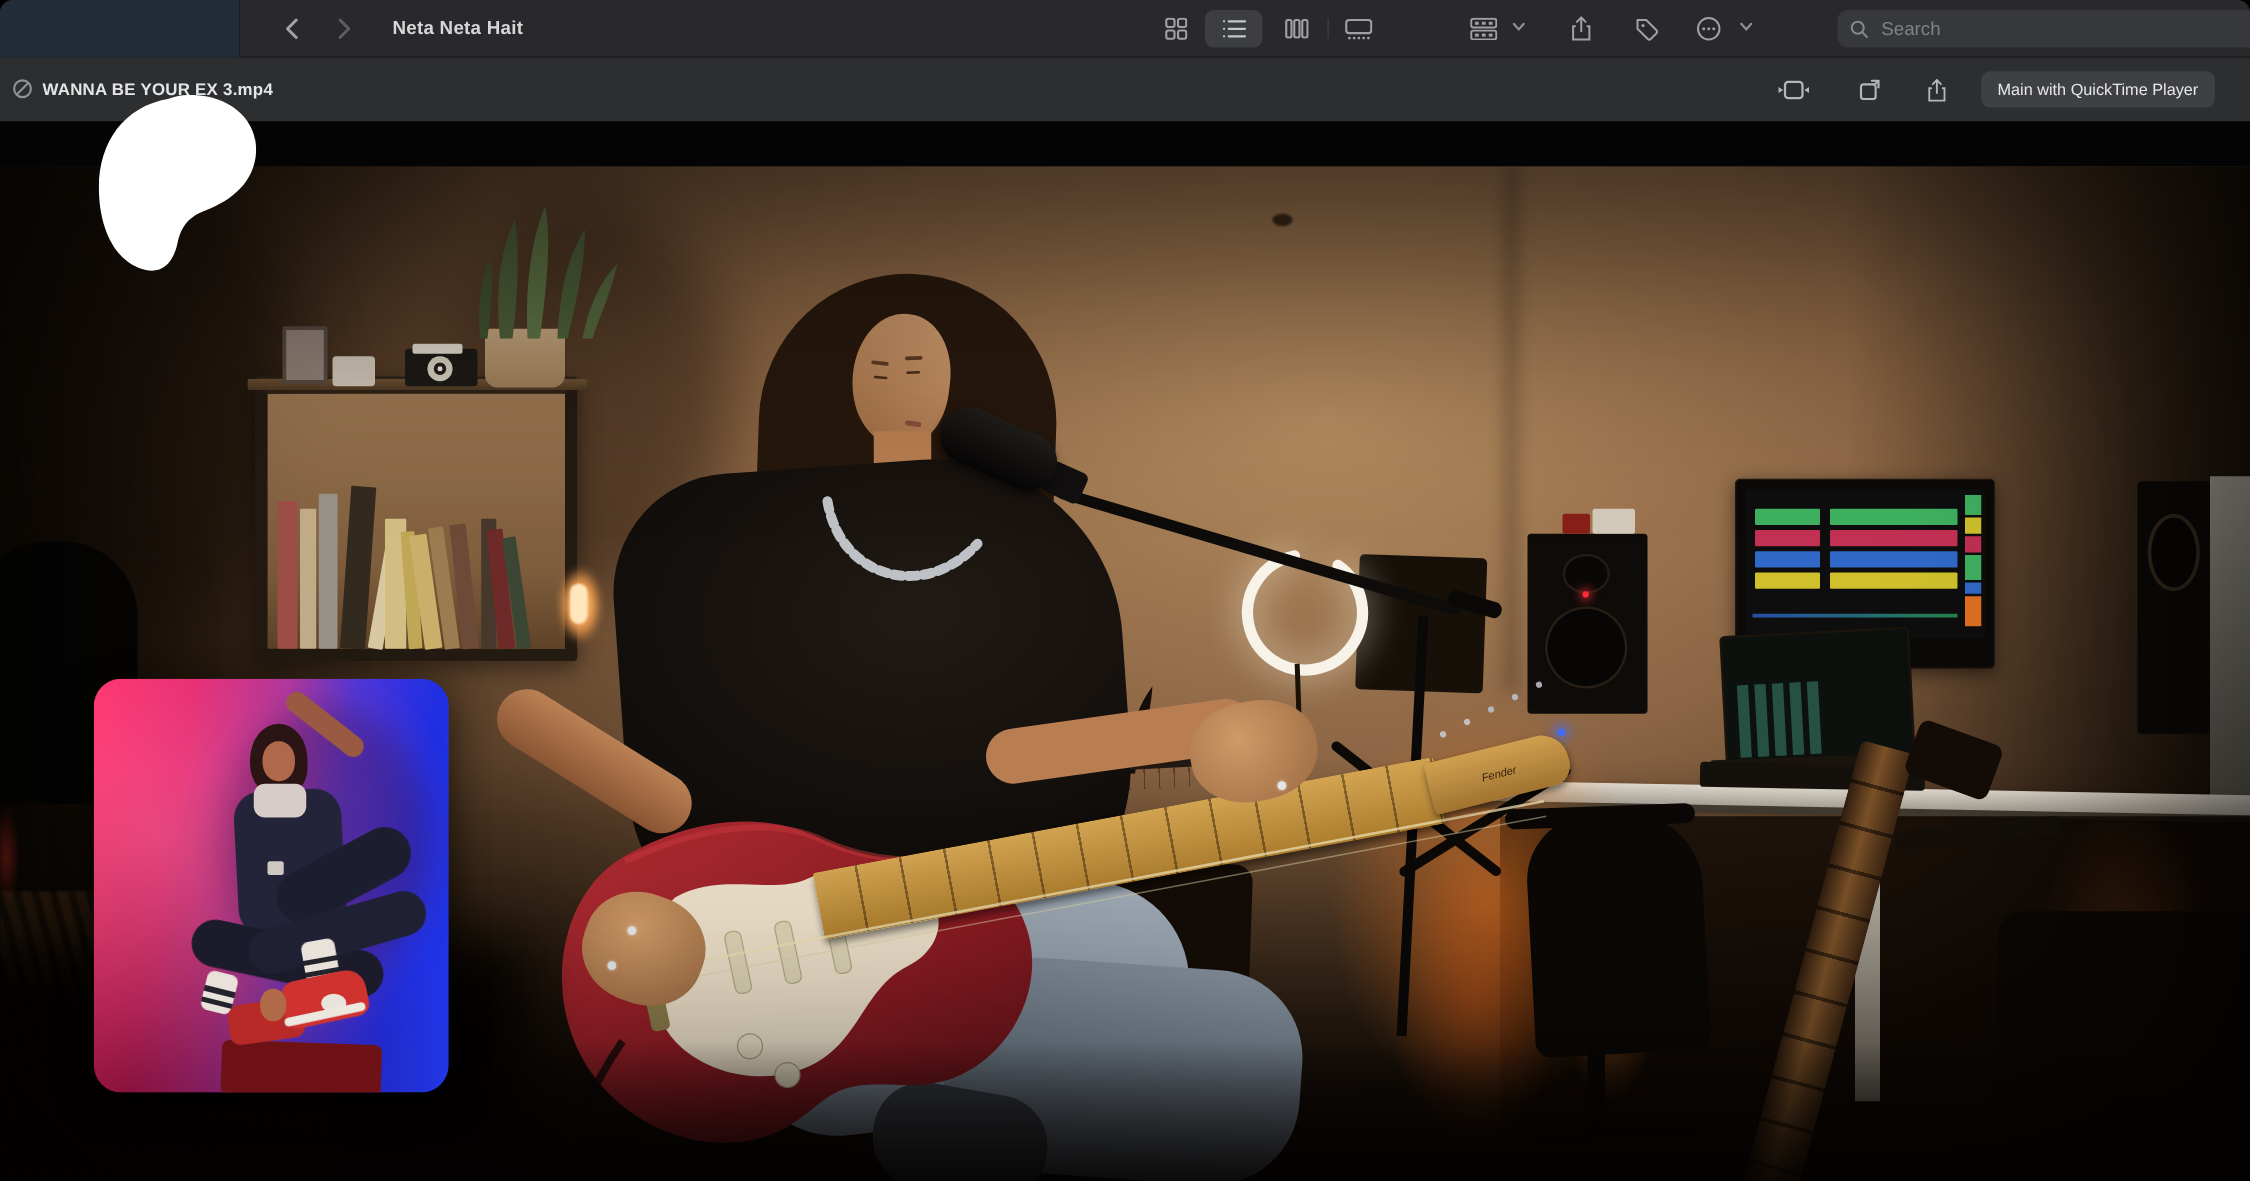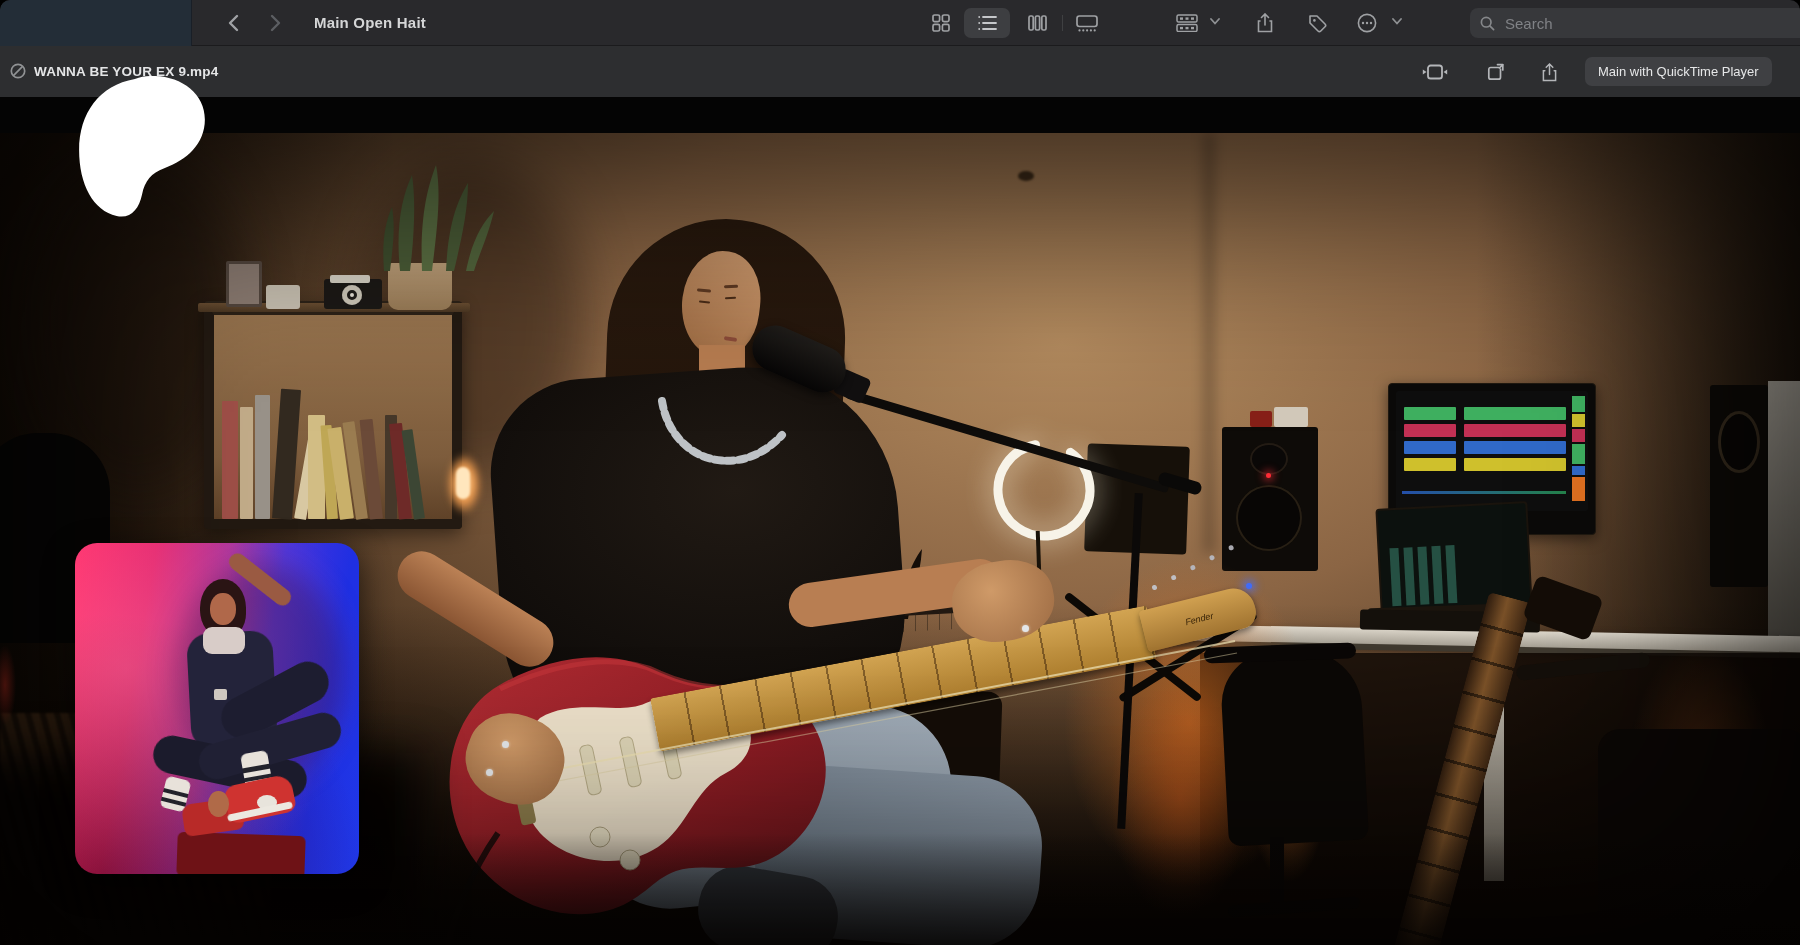--- a/index.html
+++ b/index.html
@@ -198,21 +198,21 @@
       </span>
     </div>
     <div class="navbtn" style="left:258px;color:#5c5e62;">
       <span>
         <svg width="11" height="18" viewBox="0 0 11 18">
             <polyline points="2,2 9,9 2,16" fill="none" stroke="currentColor" stroke-width="2.4" stroke-linecap="round" stroke-linejoin="round"></polyline>
           </svg>
       </span>
     </div>
 
-    <div class="win-title">Main Open Hait</div>
+    <div class="win-title">Neta Neta Hait</div>
 
     <div class="tbtn" style="left:922px;">
       <span>
         <svg width="18" height="18" viewBox="0 0 18 18">
             <g fill="none" stroke="currentColor" stroke-width="1.7">
               <rect x="1" y="1" width="6.6" height="6.6" rx="1.6"></rect>
               <rect x="10.4" y="1" width="6.6" height="6.6" rx="1.6"></rect>
               <rect x="1" y="10.4" width="6.6" height="6.6" rx="1.6"></rect>
               <rect x="10.4" y="10.4" width="6.6" height="6.6" rx="1.6"></rect>
             </g>
@@ -330,21 +330,21 @@
     </div>
   </div>
 
   <div class="qlbar">
     <span class="ql-icon">
       <svg width="16" height="16" viewBox="0 0 16 16">
           <circle cx="8" cy="8" r="6.7" fill="none" stroke="currentColor" stroke-width="1.7"></circle>
           <line x1="3.4" y1="12.6" x2="12.6" y2="3.4" stroke="currentColor" stroke-width="1.7"></line>
         </svg>
     </span>
-    <span class="ql-name">WANNA BE YOUR EX 9.mp4</span>
+    <span class="ql-name">WANNA BE YOUR EX 3.mp4</span>
 
     <div class="qlbtn" style="left:1420px;">
       <span>
         <svg width="26" height="16" viewBox="0 0 26 16">
             <rect x="6" y="1.5" width="14" height="13" rx="2.6" fill="none" stroke="currentColor" stroke-width="1.8"></rect>
             <polygon points="4.5,8 0.8,5.6 0.8,10.4" fill="currentColor"></polygon>
             <polygon points="21.5,8 25.2,5.6 25.2,10.4" fill="currentColor"></polygon>
           </svg>
       </span>
     </div>

